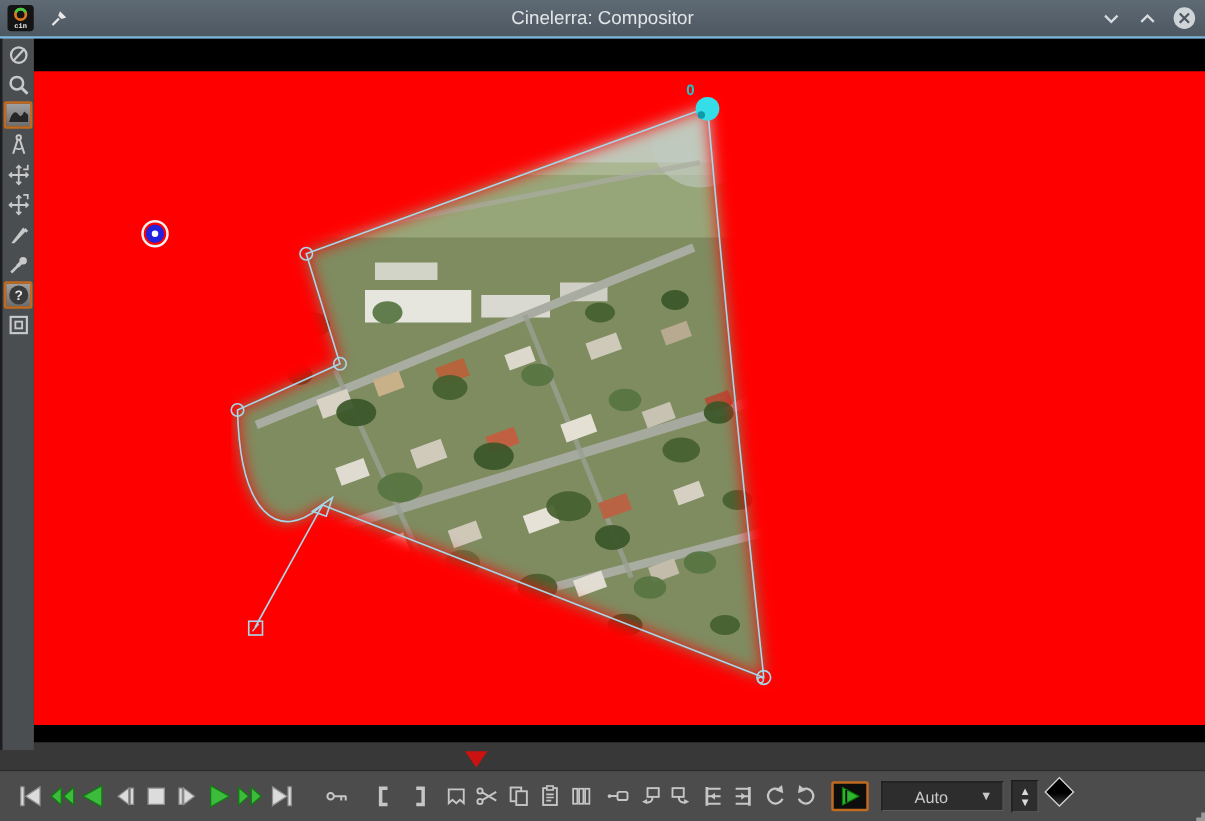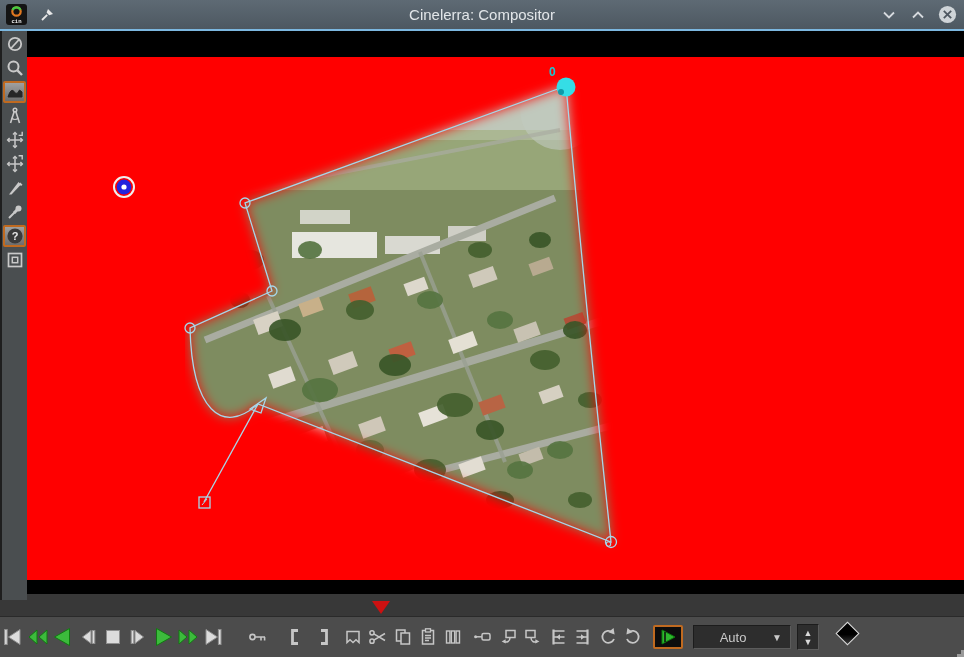--- a/index.html
+++ b/index.html
@@ -29,21 +29,21 @@
   .canvas svg{display:block;}
 
   
   .timebar{position:absolute;left:0;top:594px;width:964px;height:23px;
     background:#383838;border-bottom:1px solid #2a2a2a;box-sizing:border-box;}
   .tb-marker{position:absolute;top:7px;width:0;height:0;
     border-left:9px solid transparent;border-right:9px solid transparent;}
 
   
   .toolbar{position:absolute;left:0;top:617px;width:964px;height:40px;background:#4c4c4c;
-    display:flex;align-items:center;padding-left:0;box-sizing:border-box;}
+    display:flex;align-items:center;padding-left:12px;box-sizing:border-box;}
   .bar-btn{width:25px;height:26px;display:flex;align-items:center;justify-content:center;flex:0 0 auto;}
   .play-toggle{width:30px;height:24px;border:2px solid #c06a20;background:#0d0d0d;border-radius:2px;
     display:flex;align-items:center;justify-content:center;box-sizing:border-box;flex:0 0 auto;}
   .dropdown{width:98px;height:24px;background:#2d2d2d;border:1px solid;border-color:#1c1c1c #5c5c5c #5c5c5c #1c1c1c;
     display:flex;align-items:center;box-sizing:border-box;flex:0 0 auto;}
   .dropdown .dd-label{flex:1;text-align:center;color:#c9c9c9;font-size:13px;}
   .dropdown .dd-arrow{color:#c9c9c9;font-size:10px;margin-right:8px;}
   .tumbler{width:22px;height:26px;background:#2d2d2d;border:1px solid;border-color:#1c1c1c #5c5c5c #5c5c5c #1c1c1c;
     display:flex;flex-direction:column;align-items:center;justify-content:center;gap:1px;
     box-sizing:border-box;flex:0 0 auto;color:#d9d9d9;font-size:9px;line-height:8px;}

